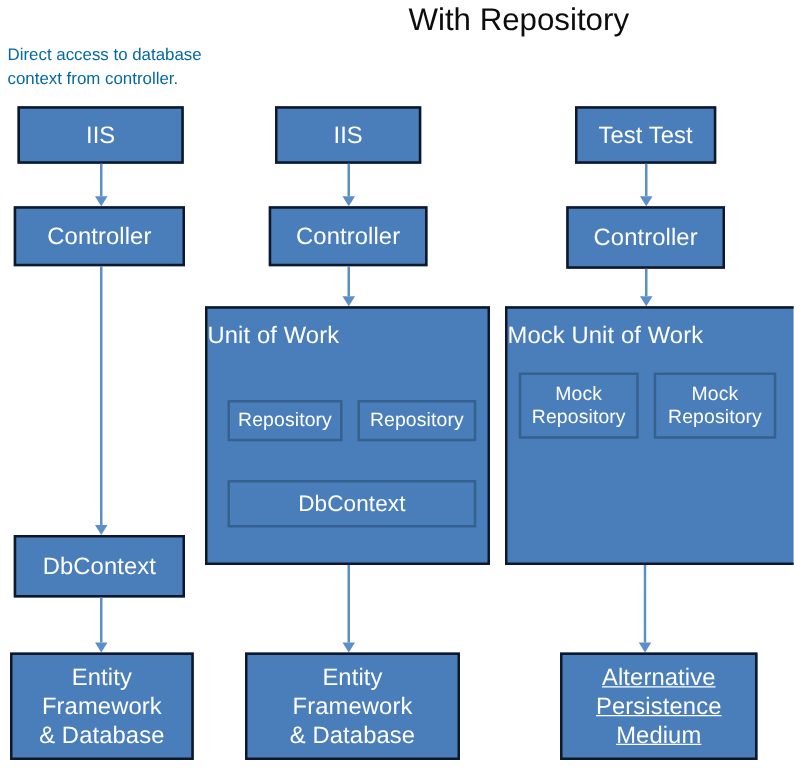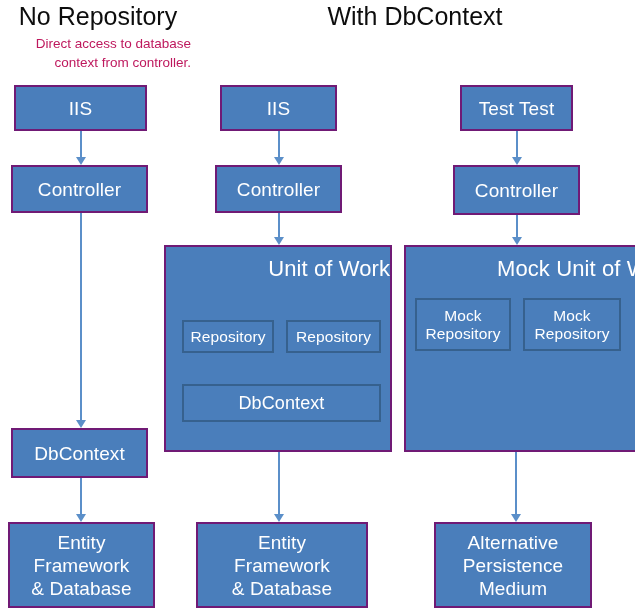--- a/index.html
+++ b/index.html
@@ -27,51 +27,51 @@
     font-weight: 400;
     line-height: 28px;
     color: #0d0d0d;
     text-align: center;
     white-space: nowrap;
   }
   .col-sub {
     position: absolute;
     font-size: 13.5px;
     line-height: 19px;
-    color: #be185d;
-    text-align: right;
+    color: #0369a1;
+    text-align: left;
   }
 
   
   .box {
     position: absolute;
     box-sizing: border-box;
     background: #4a7ebb;
-    border: 2px solid #701a75;
+    border: 2px solid #0f172a;
     color: #ffffff;
     display: flex;
     align-items: center;
     justify-content: center;
     text-align: center;
     font-size: 19px;
     line-height: 23px;
     font-weight: 400;
     letter-spacing: 0.1px;
   }
   .box.container-box {
     display: block;
     align-items: stretch;
   }
   .container-title {
     position: absolute;
     left: 0;
     right: 0;
     top: 10px;
-    text-align: right;
-    font-size: 22px;
+    text-align: left;
+    font-size: 19px;
     line-height: 23px;
     color: #ffffff;
   }
   .inner-box {
     position: absolute;
     box-sizing: border-box;
     background: #4a7ebb;
     border: 2px solid #36618e;
     color: #ffffff;
     display: flex;
@@ -109,24 +109,23 @@
     border-left: 5px solid transparent;
     border-right: 5px solid transparent;
     border-top: 8px solid #5b8fc9;
   }
 </style>
 </head>
 <body>
 
 <div id="canvas">
 
-  <div class="col-title" style="left:8px; top:2px; width:180px;">No Repository</div>
   <div class="col-sub" style="left:6px; top:34px; width:185px;">Direct access to database context from controller.</div>
 
-  <div class="col-title" style="left:225px; top:2px; width:380px;">With DbContext</div>
+  <div class="col-title" style="left:225px; top:2px; width:380px;">With Repository</div>
 
   <div class="box" style="left:14px; top:85px; width:133px; height:46px;">
     <span class="box-label">IIS</span>
   </div>
 
   <div class="connector" style="left:80px; top:131px; height:34px;">
     <div class="shaft" style="height:26px;"></div>
     <div class="head" style="top:26px;"></div>
   </div>
 
@@ -229,19 +228,19 @@
       <span class="box-label">Mock
 Repository</span>
     </div>
   </div>
 
   <div class="connector" style="left:515px; top:452px; height:70px;">
     <div class="shaft" style="height:62px;"></div>
     <div class="head" style="top:62px;"></div>
   </div>
 
-  <div class="box" style="left:434px; top:522px; width:158px; height:86px;">
+  <div class="box" style="left:448px; top:522px; width:158px; height:86px;text-decoration:underline;">
     <span class="box-label">Alternative
 Persistence
 Medium</span>
   </div>
 
 </div>
 
 </body></html>

